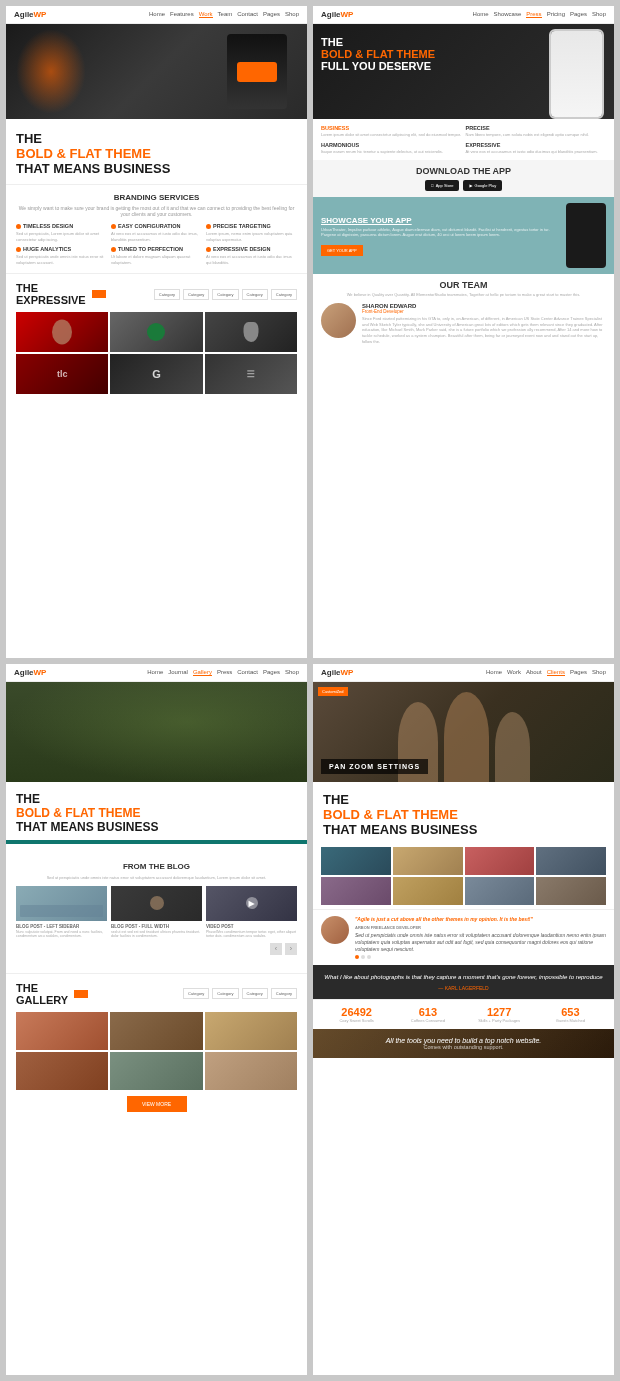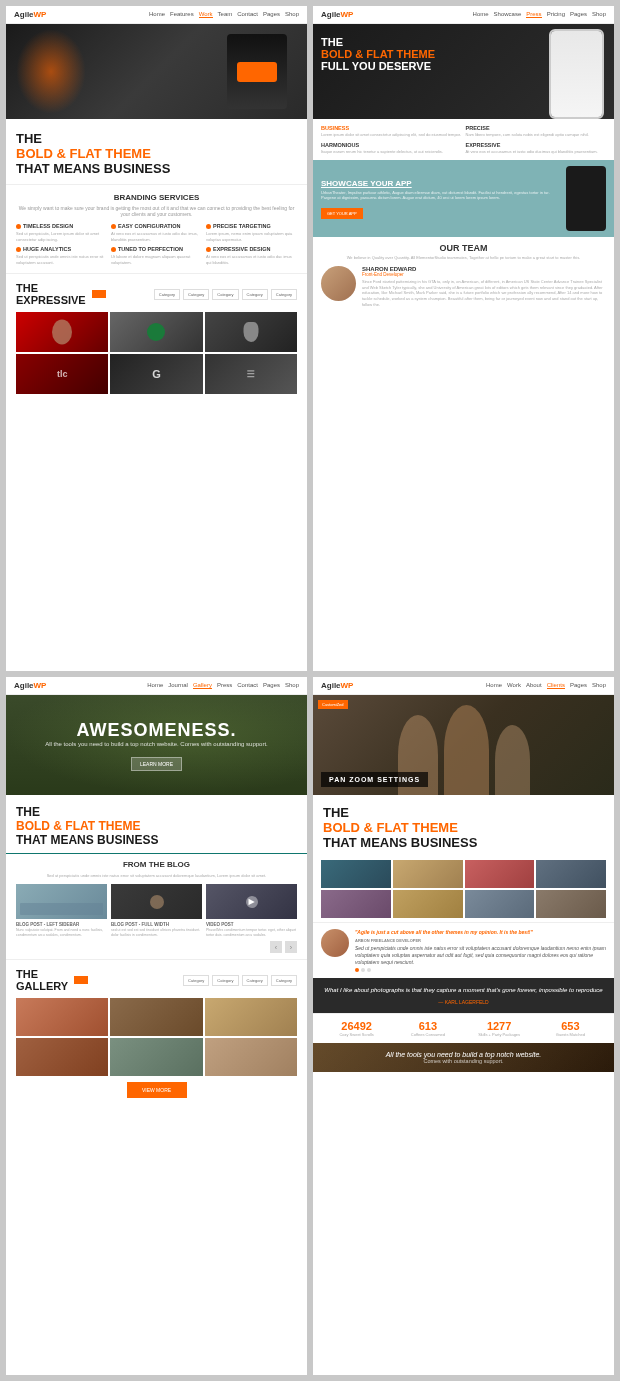--- a/index.html
+++ b/index.html
@@ -373,22 +373,22 @@
       border: 1px solid rgba(255,255,255,0.4);
       display: inline-block;
     }
     .p3 .headline {
       padding: 10px 10px 6px;
     }
     .p3 .headline .the { font-size: 12px; font-weight: bold; color: #1a1a1a; }
     .p3 .headline .bold-flat { font-size: 12px; font-weight: bold; color: #ff6600; }
     .p3 .headline .means { font-size: 12px; font-weight: bold; color: #1a1a1a; }
     .p3 .blog-section {
-      padding: 6px 10px;
-      border-top: 1px solid #0f766e;
+      padding: 18px 10px;
+      border-top: 4px solid #0f766e;
     }
     .p3 .blog-title {
       text-align: center;
       font-size: 8px;
       font-weight: bold;
       color: #333;
       margin-bottom: 4px;
     }
     .p3 .blog-sub { text-align: center; font-size: 4px; color: #aaa; margin-bottom: 6px; }
     .p3 .blog-grid {
@@ -767,20 +767,33 @@
     <div class="app-feature">
       <div class="app-feature-title">HARMONIOUS</div>
       <div class="app-feature-text">Itaque earum rerum hic tenetur a sapiente delectus, ut aut reiciendis.</div>
     </div>
     <div class="app-feature">
       <div class="app-feature-title">EXPRESSIVE</div>
       <div class="app-feature-text">At vero eos et accusamus et iusto odio ducimus qui blanditiis praesentium.</div>
     </div>
   </div>
 
+  <div class="download-section">
+    <div class="download-title">DOWNLOAD THE APP</div>
+    <div class="store-btns">
+      <div class="store-btn">
+        <span></span>
+        <span>App Store</span>
+      </div>
+      <div class="store-btn">
+        <span>▶</span>
+        <span>Google Play</span>
+      </div>
+    </div>
+  </div>
 
   <div class="showcase-section">
     <div class="showcase-text">
       <div class="showcase-title">SHOWCASE YOUR APP</div>
       <div class="showcase-body">UrbanTheater, Impulse parkour athletic, Augue diam eliermae diam, vut dictumst blandit. Facilisi at hendrerit, egestas tortor in tur. Pargene at dignissim, paraurna dictum lorem. Augue erat dictum, 40 orci ut lorem lorem ipsum lorem.</div>
       <div class="showcase-btn">GET YOUR APP</div>
     </div>
     <div class="showcase-phone"></div>
   </div>
 
@@ -810,25 +823,20 @@
       <span class="nav-item active">Gallery</span>
       <span class="nav-item">Press</span>
       <span class="nav-item">Contact</span>
       <span class="nav-item">Pages</span>
       <span class="nav-item">Shop</span>
     </div>
   </div>
 
   <div class="hero-img">
     <div class="tree-overlay"></div>
-    <div class="hero-content">
-      <div class="awesomeness">AWESOMENESS.</div>
-      <div class="hero-sub">All the tools you need to build a top notch website. Comes with outstanding support.</div>
-      <div class="hero-btn">LEARN MORE</div>
-    </div>
   </div>
 
   <div class="headline">
     <div class="the">THE</div>
     <div class="bold-flat">BOLD &amp; FLAT THEME</div>
     <div class="means">THAT MEANS BUSINESS</div>
   </div>
 
   <div class="blog-section">
     <div class="blog-title">FROM THE BLOG</div>

